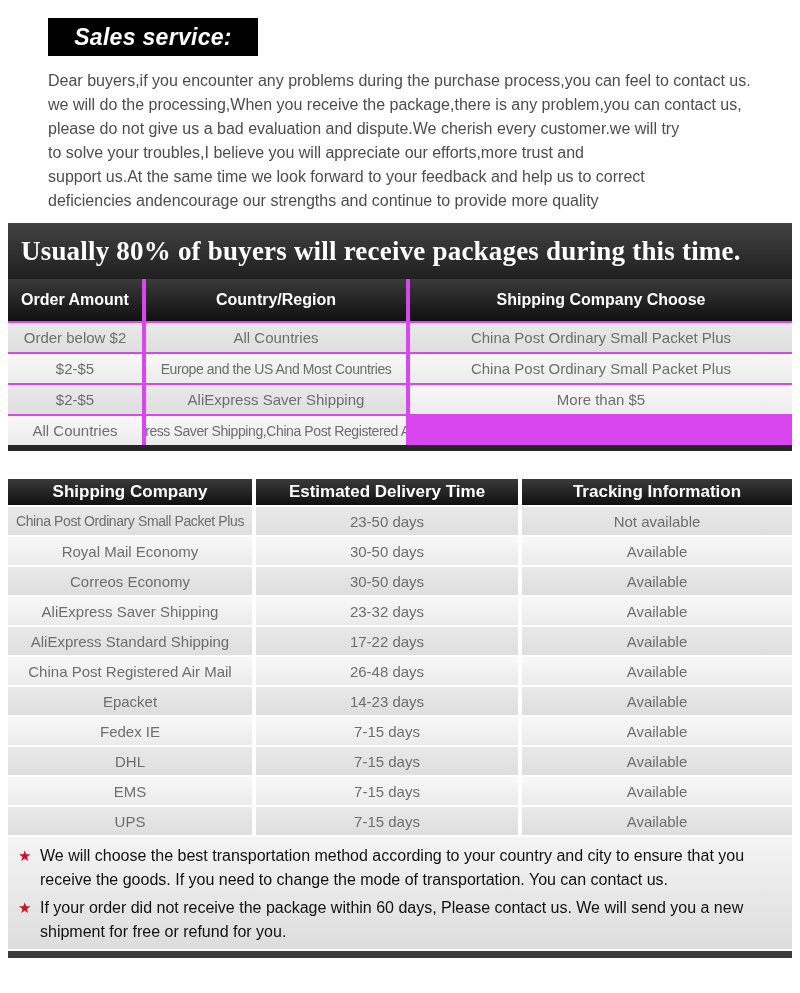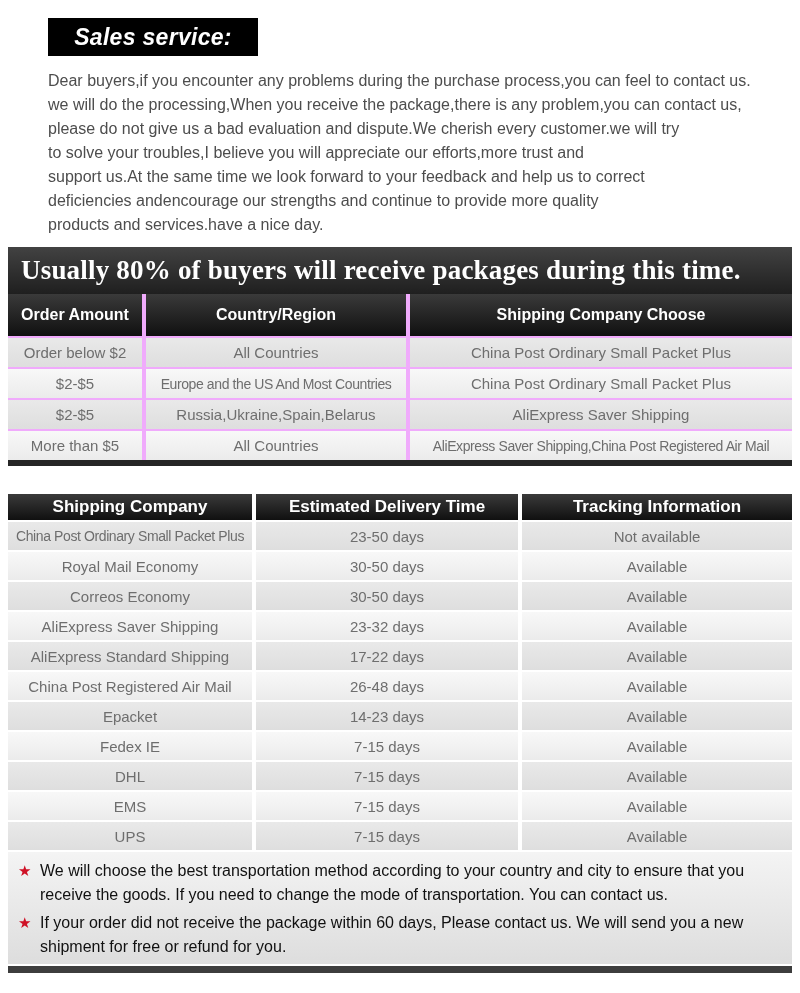--- a/index.html
+++ b/index.html
@@ -29,35 +29,35 @@
     font-size: 16px;
     line-height: 24px;
   }
 
   
   .tbl { margin: 0 8px; width: 784px; }
 
   
   .tbl1 { margin-top: 10px; }
   .banner {
-    height: 47px;
+    height: 56px;
     background: linear-gradient(#424242, #1f1f1f);
     color: #ffffff;
     font-family: "Liberation Serif", "DejaVu Serif", serif;
     font-weight: bold; font-size: 27px;
     display: flex; align-items: center;
     padding-left: 13px;
     letter-spacing: 0.2px;
   }
   .grid1 {
     display: grid;
     grid-template-columns: 134px 260px 1fr;
     grid-template-rows: 42px repeat(4, 29px);
     column-gap: 4px; row-gap: 2px;
-    background: #f0abfc;
+    background: #d946ef;
   }
   .grid2 {
     display: grid;
     grid-template-columns: 244px 262px 1fr;
     grid-template-rows: 46px repeat(11, 28px);
     column-gap: 4px; row-gap: 2px;
     background: #ffffff;
   }
   .hcell {
     background: linear-gradient(#3a3a3a, #101010);
@@ -114,40 +114,38 @@
 
 <div class="badge">Sales service:</div>
 
 <div class="intro">
   <div>Dear buyers,if you encounter any problems during the purchase process,you can feel to contact us.</div>
   <div>we will do the processing,When you receive the package,there is any problem,you can contact us,</div>
   <div>please do not give us a bad evaluation and dispute.We cherish every customer.we will try</div>
   <div>to solve your troubles,I believe you will appreciate our efforts,more trust and</div>
   <div>support us.At the same time we look forward to your feedback and help us to correct</div>
   <div>deficiencies andencourage our strengths and continue to provide more quality</div>
-  <div>products and services.have a nice day.</div>
 </div>
 
 <div class="tbl tbl1">
   <div class="banner">Usually 80% of buyers will receive packages during this time.</div>
   <div class="grid1">
     <div class="hcell">Order Amount</div>
     <div class="hcell">Country/Region</div>
     <div class="hcell">Shipping Company Choose</div>
 
     <div class="cell dark">Order below $2</div>
     <div class="cell dark">All Countries</div>
     <div class="cell dark">China Post Ordinary Small Packet Plus</div>
 
     <div class="cell light">$2-$5</div>
     <div class="cell light sq">Europe and the US And Most Countries</div>
     <div class="cell light">China Post Ordinary Small Packet Plus</div>
 
     <div class="cell dark">$2-$5</div>
-    <div class="cell dark">Russia,Ukraine,Spain,Belarus</div>
     <div class="cell dark">AliExpress Saver Shipping</div>
 
     <div class="cell light">More than $5</div>
     <div class="cell light">All Countries</div>
     <div class="cell light sq">AliExpress Saver Shipping,China Post Registered Air Mail</div>
   </div>
   <div class="tbl-bottom"></div>
 </div>
 
 <div class="tbl tbl2">

